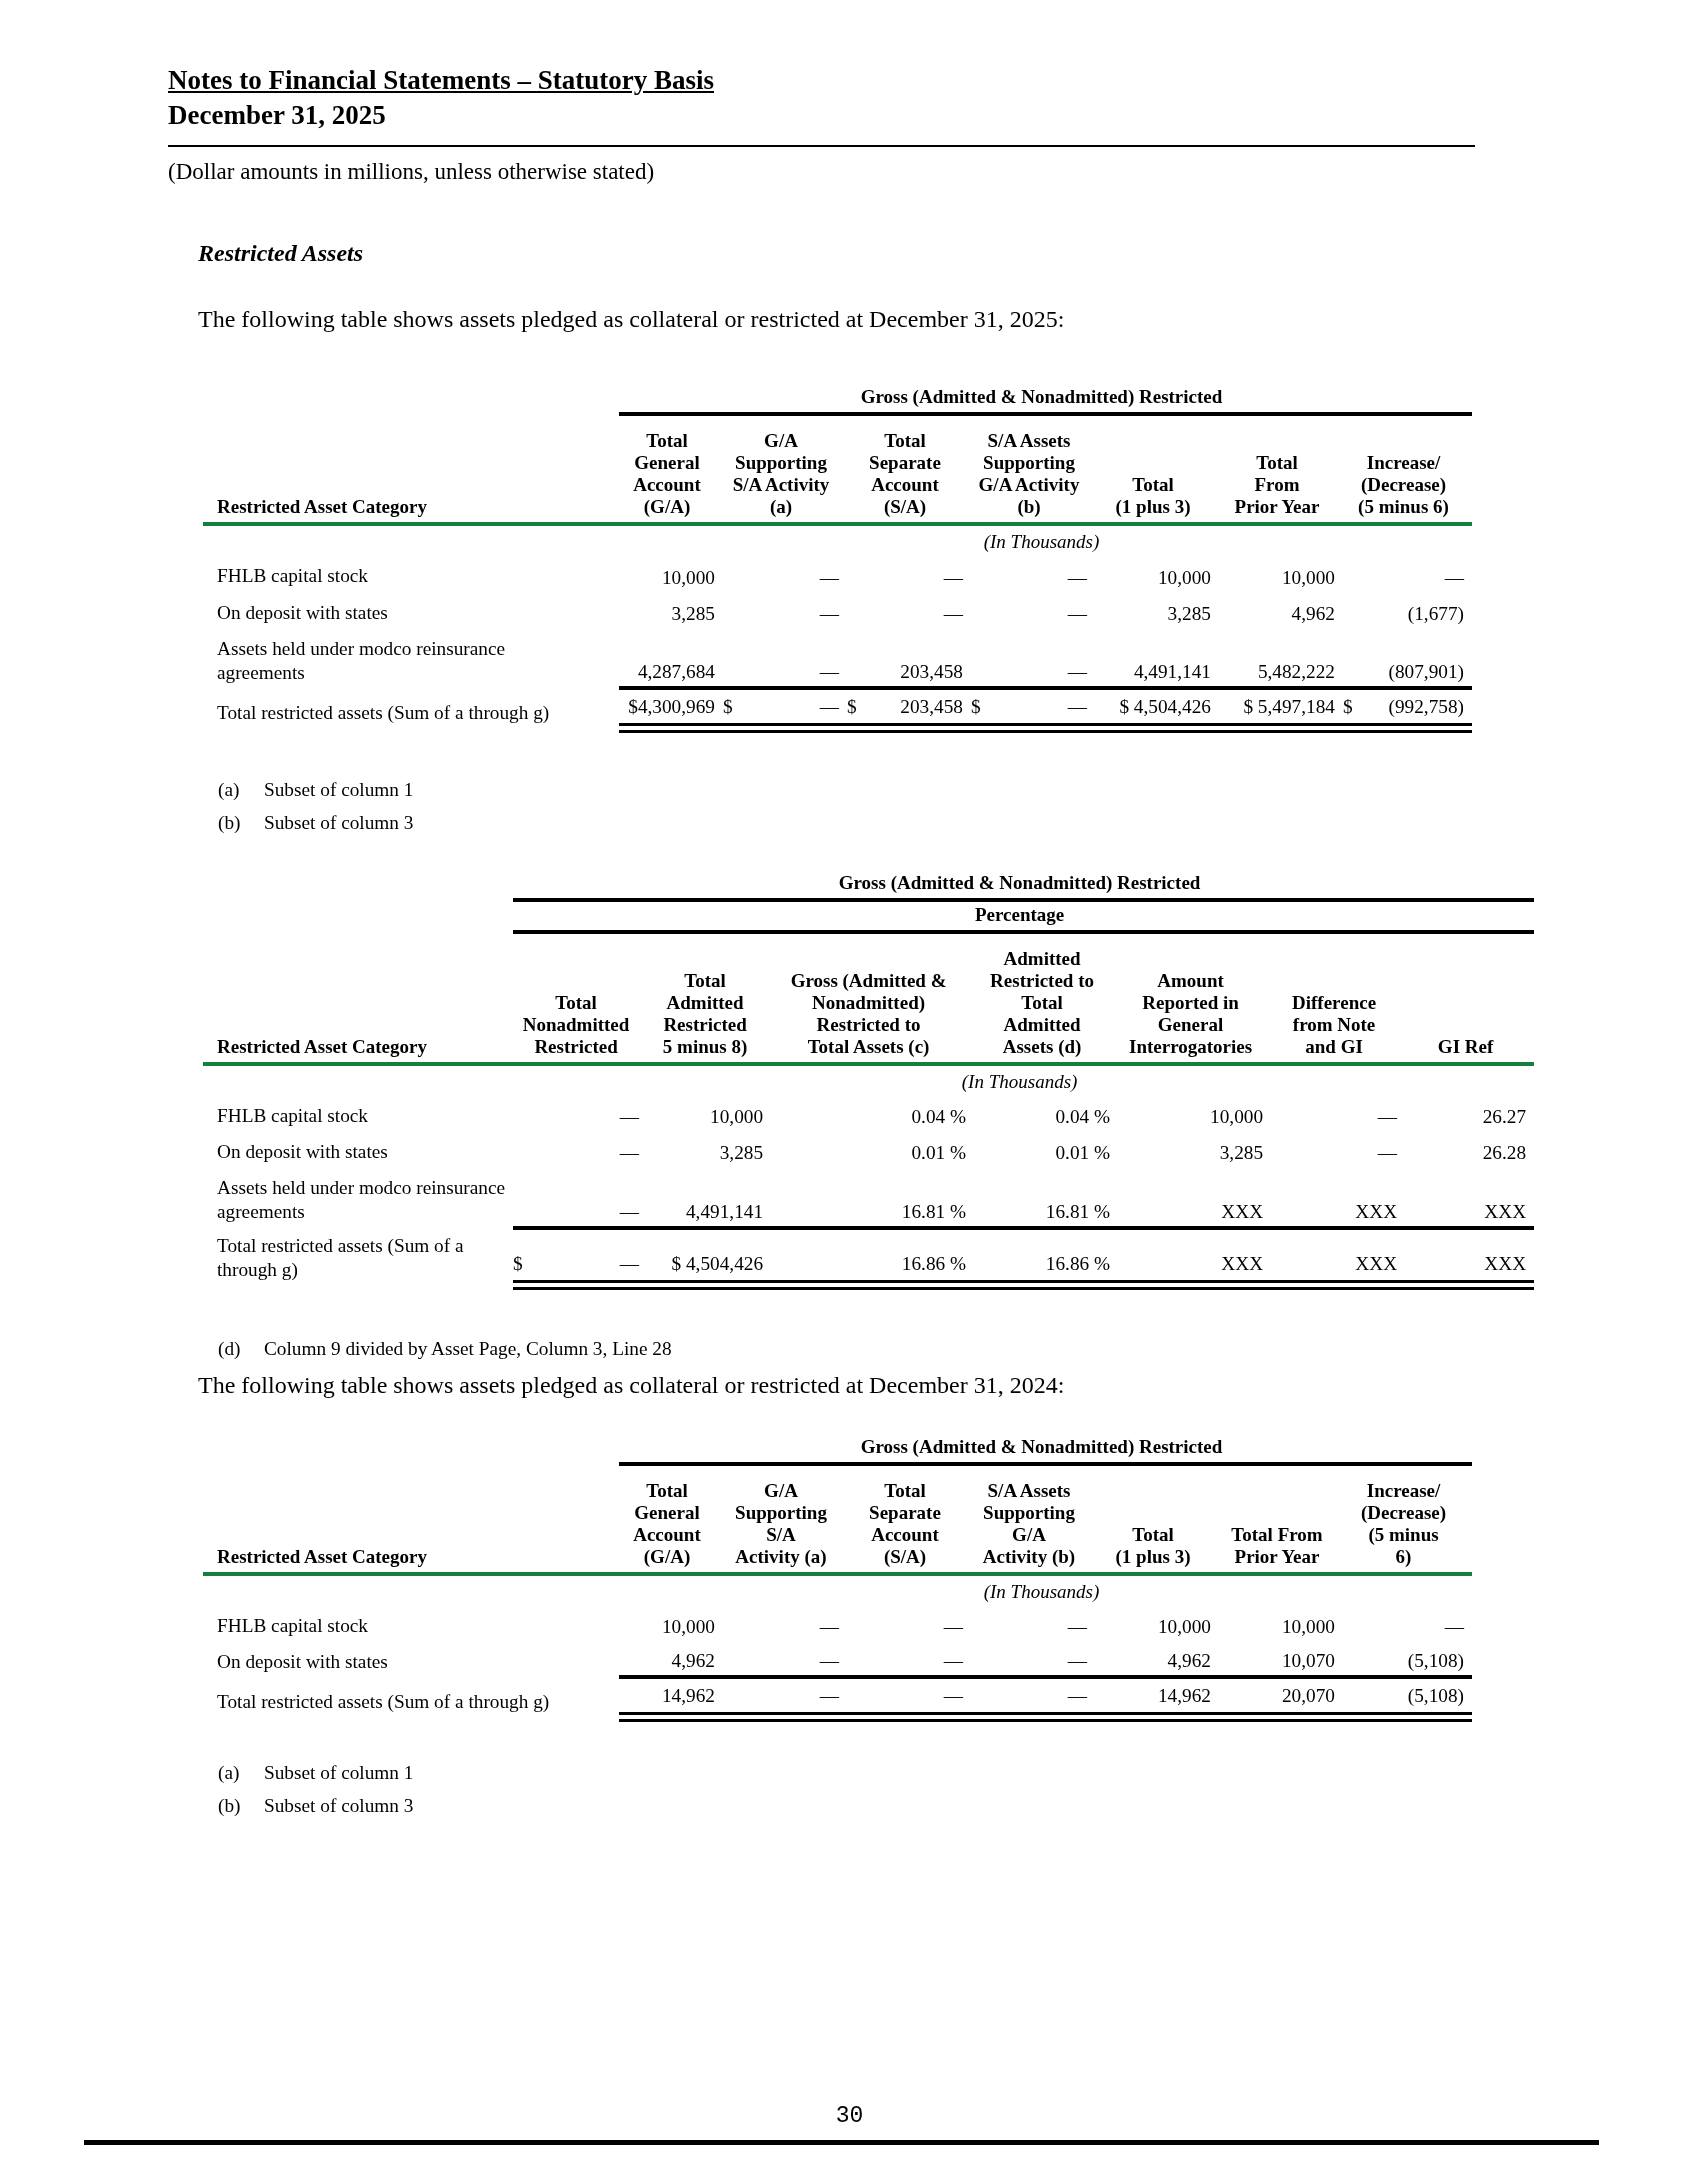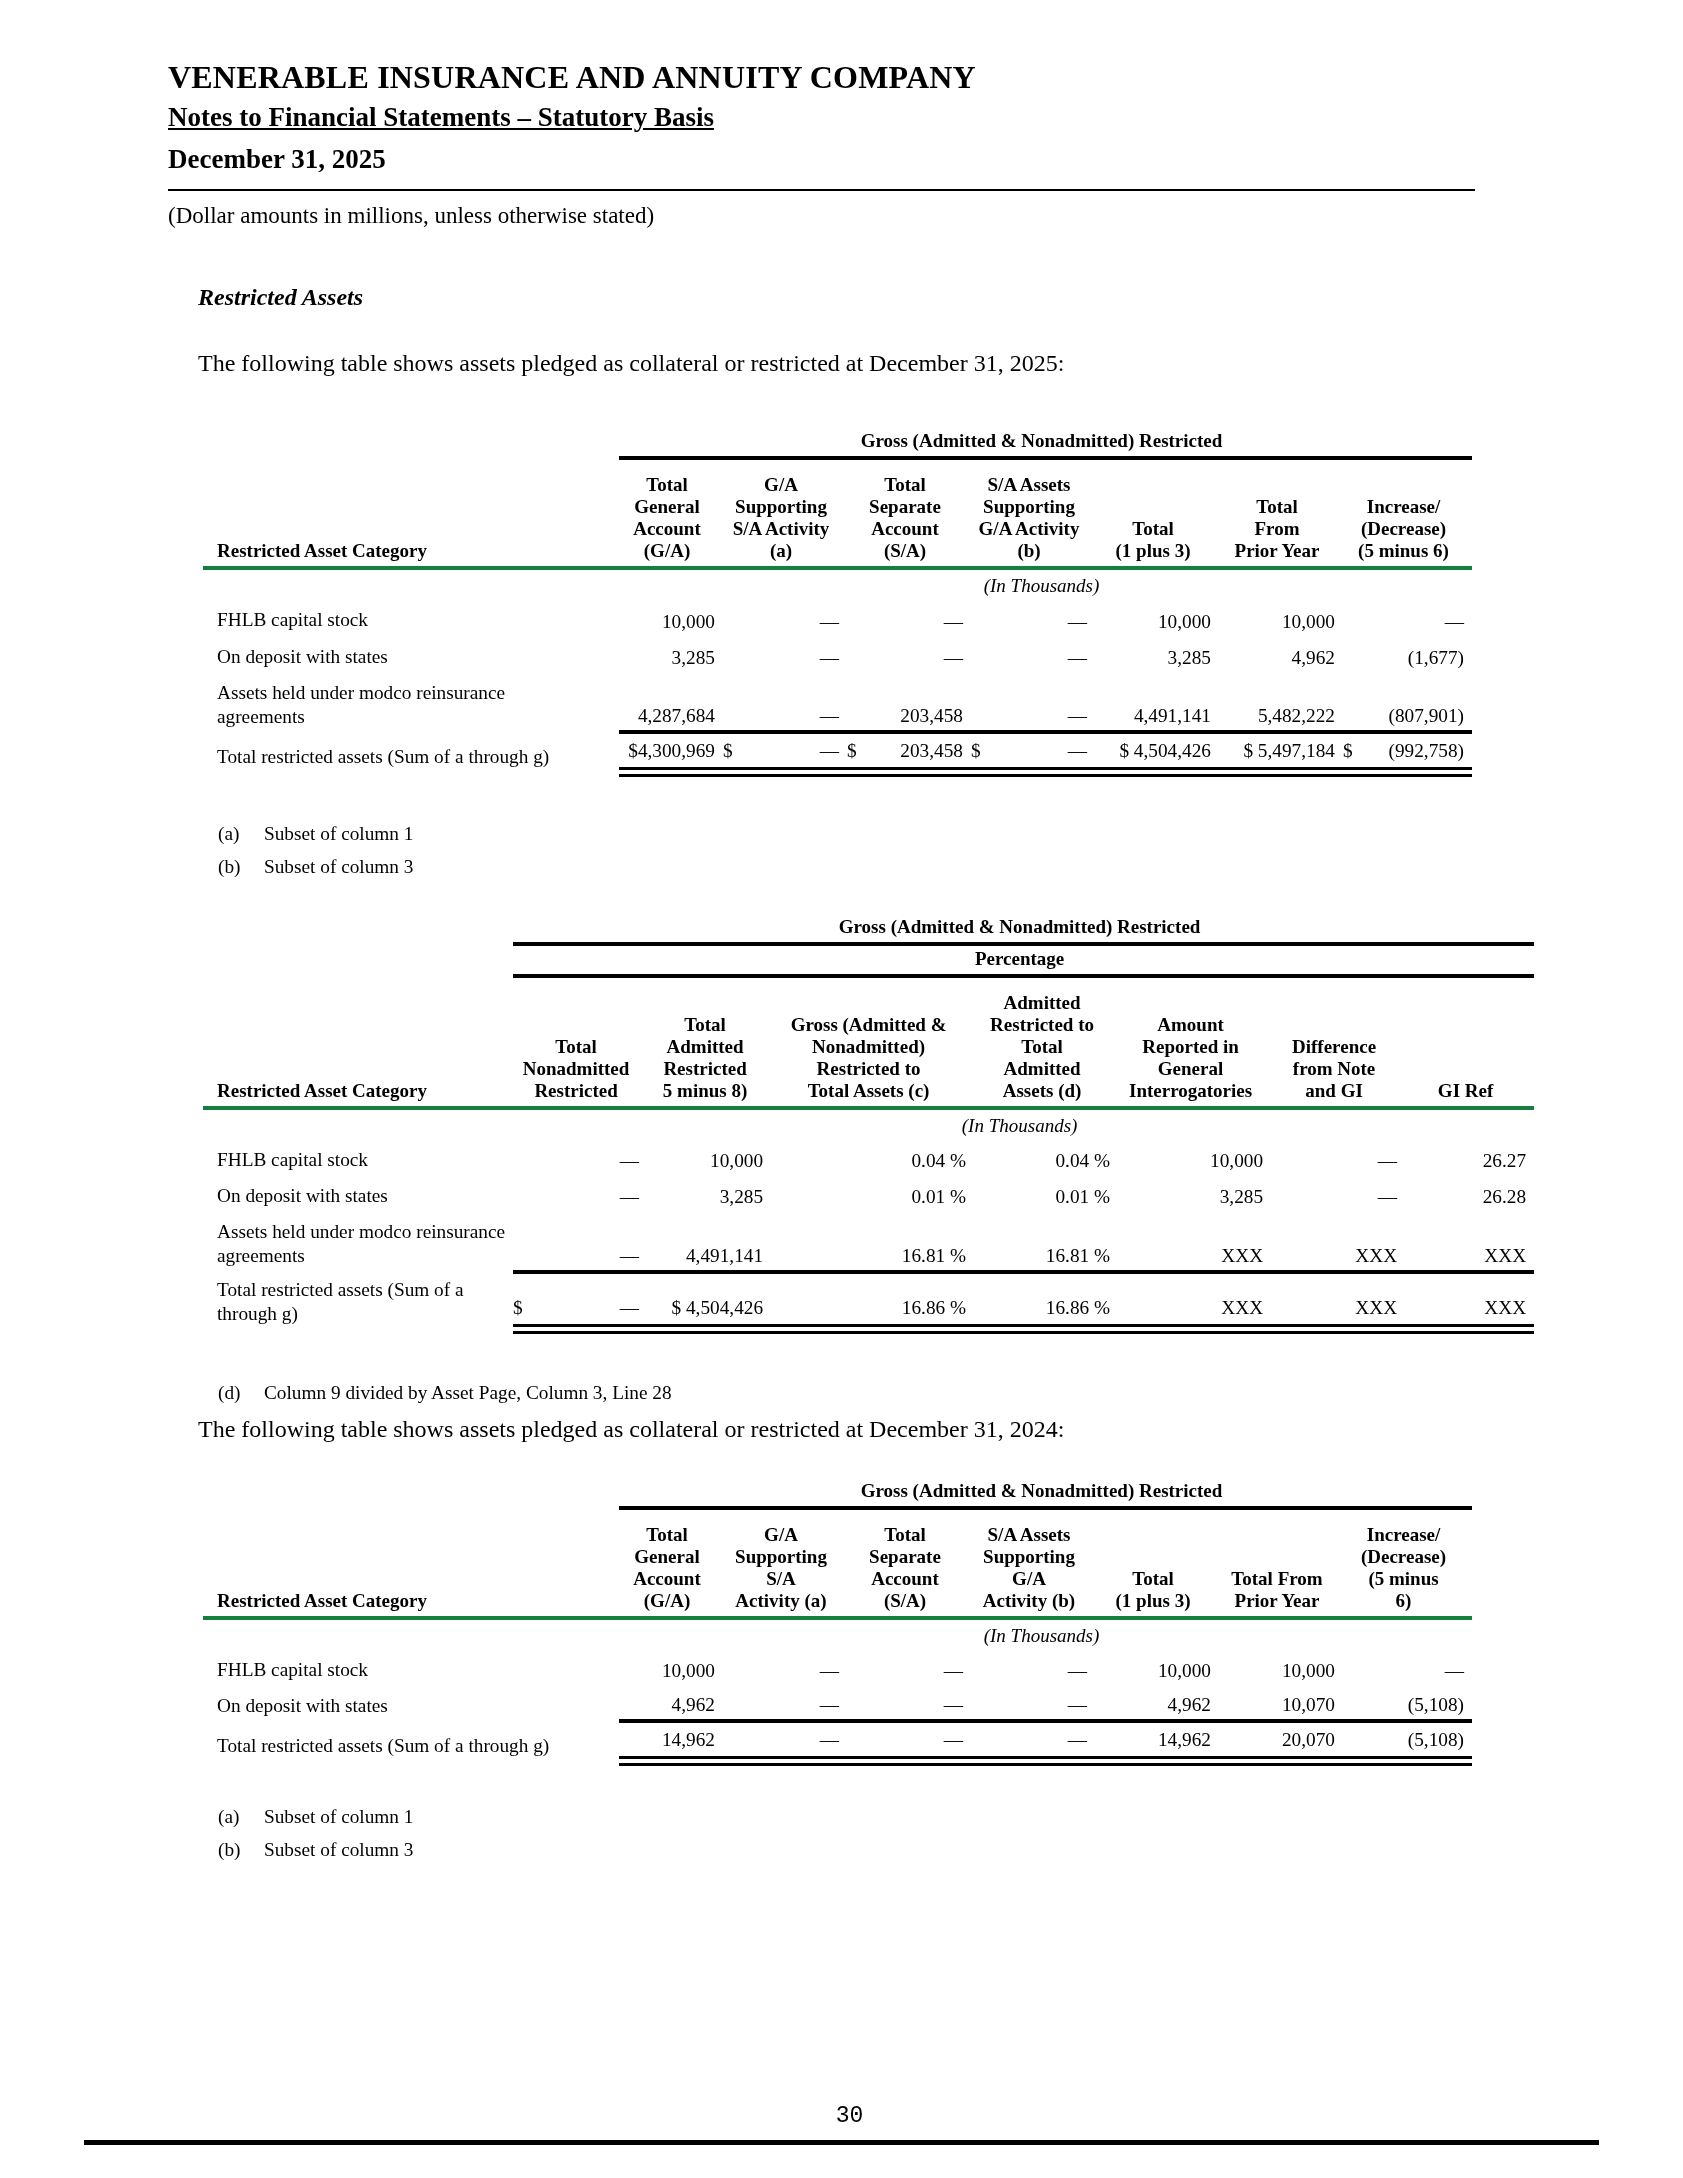--- a/index.html
+++ b/index.html
@@ -8,21 +8,21 @@
     position:relative;
     width:1683px; height:2178px;
     background:#ffffff; color:#000;
     font-family:"Liberation Serif", serif;
     overflow:hidden;
   }
   
   .doc-header { padding:59px 168px 0 168px; }
   .doc-title { font-size:32px; font-weight:bold; letter-spacing:0.2px; }
   .doc-sub   { font-size:27px; font-weight:bold; margin-top:6px;text-decoration:underline; }
-  .doc-date  { font-size:27px; font-weight:bold; margin-top:11px; }
+  .doc-date  { font-size:27px; font-weight:bold; margin-top:4px; }
   .header-rule { border:none; border-top:2px solid #000; margin:14px 40px 0 0; width:1307px; }
   .dollar-note { font-size:23px; margin-top:12px; }
 
   
   .section-heading { font-size:24px; font-weight:bold; font-style:italic; margin:55px 0 0 198px; }
   .para { font-size:24px; margin-left:198px; max-width:1238px; line-height:1.22; }
   .para.intro1 { margin-top:38px; }
   .para.nodiff { margin-top:46px; }
   .para.intro2 { margin-top:6px; }
 
@@ -54,21 +54,20 @@
   
   .page-number { position:absolute; top:2103px; left:8px; width:100%; text-align:center; font-size:23px;font-family:Liberation Mono, monospace; }
   .footer-rule { position:absolute; top:2140px; left:84px; width:1515px; border:none; border-top:5px solid #000; }
 </style>
 </head>
 <body>
 
 <div class="page">
 
   <div class="doc-header">
-    <div class="doc-title">VENERABLE INSURANCE AND ANNUITY COMPANY</div>
     <div class="doc-sub">Notes to Financial Statements – Statutory Basis</div>
     <div class="doc-date">December 31, 2025</div>
     <hr class="header-rule">
     <div class="dollar-note">(Dollar amounts in millions, unless otherwise stated)</div>
   </div>
 
   <div class="section-heading">Restricted Assets</div>
   <p class="para intro1">The following table shows assets pledged as collateral or restricted at December 31, 2025:</p>
 
   <table class="fin t1">

